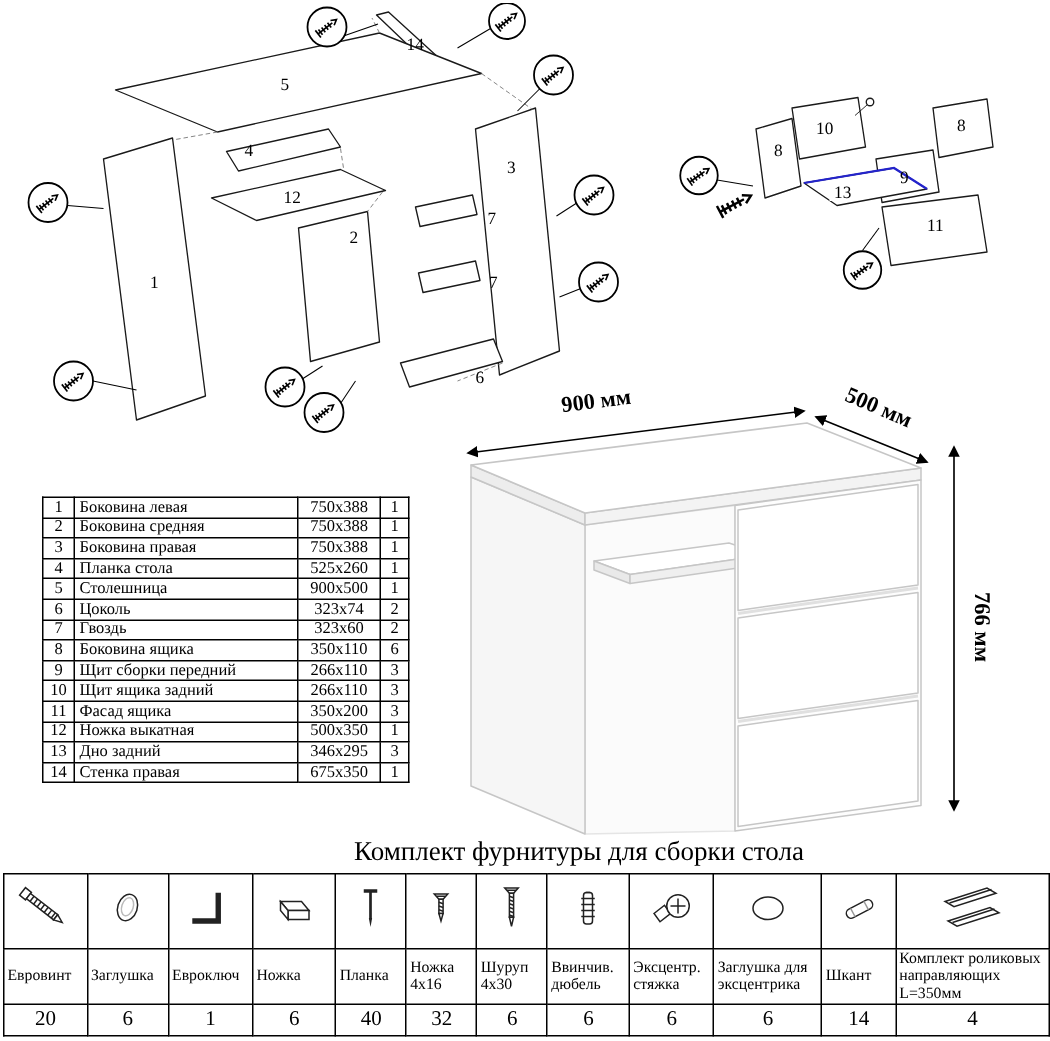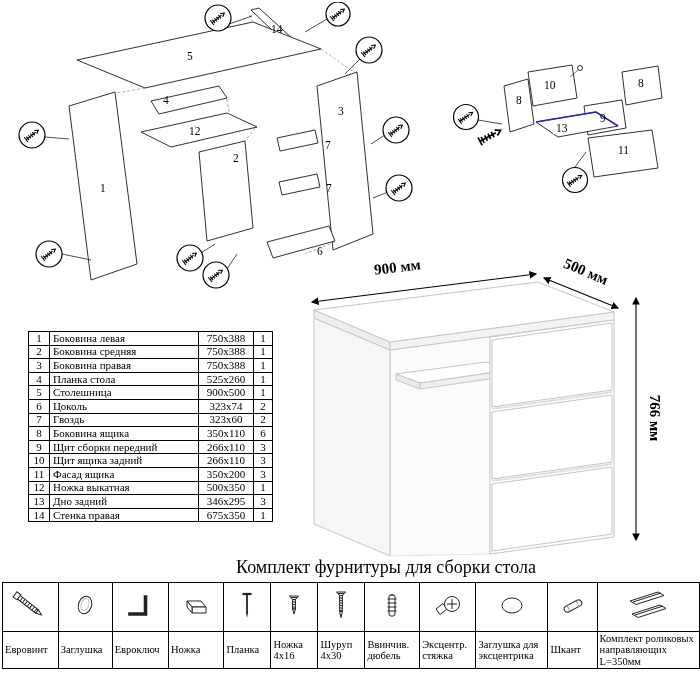--- a/index.html
+++ b/index.html
@@ -365,16 +365,30 @@
           <td class="hw-name-cell">Ножка</td>
           <td class="hw-name-cell">Планка</td>
           <td class="hw-name-cell">Ножка 4х16</td>
           <td class="hw-name-cell">Шуруп 4х30</td>
           <td class="hw-name-cell">Ввинчив. дюбель</td>
           <td class="hw-name-cell">Эксцентр. стяжка</td>
           <td class="hw-name-cell">Заглушка для эксцентрика</td>
           <td class="hw-name-cell">Шкант</td>
           <td class="hw-name-cell">Комплект роликовых направляющих L=350мм</td>
         </tr>
+      <tr id="hw-qty-row">
+          <td class="hw-qty-cell">20</td>
+          <td class="hw-qty-cell">6</td>
+          <td class="hw-qty-cell">1</td>
+          <td class="hw-qty-cell">6</td>
+          <td class="hw-qty-cell">40</td>
+          <td class="hw-qty-cell">32</td>
+          <td class="hw-qty-cell">6</td>
+          <td class="hw-qty-cell">6</td>
+          <td class="hw-qty-cell">6</td>
+          <td class="hw-qty-cell">6</td>
+          <td class="hw-qty-cell">14</td>
+          <td class="hw-qty-cell">4</td>
+        </tr>
     </tbody>
   </table>
 
 </div>
 
 </body></html>

